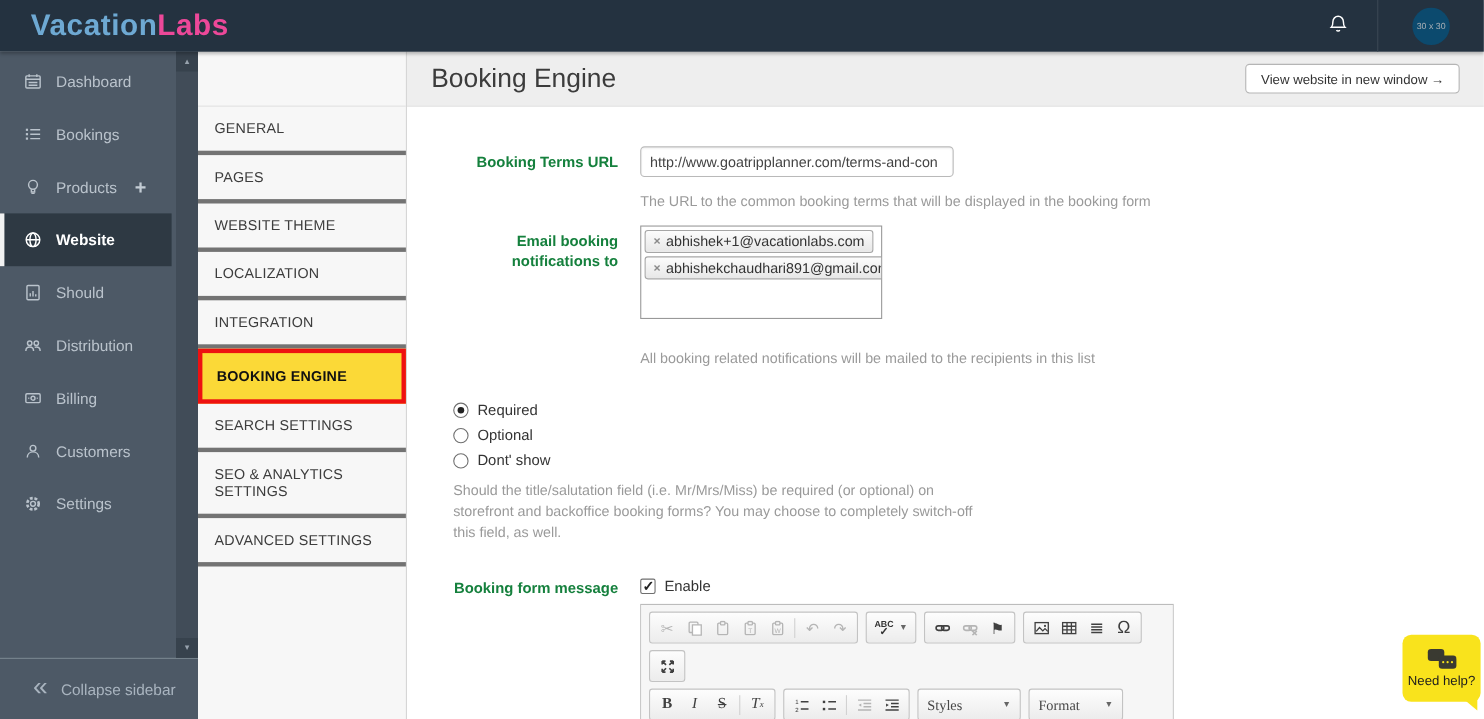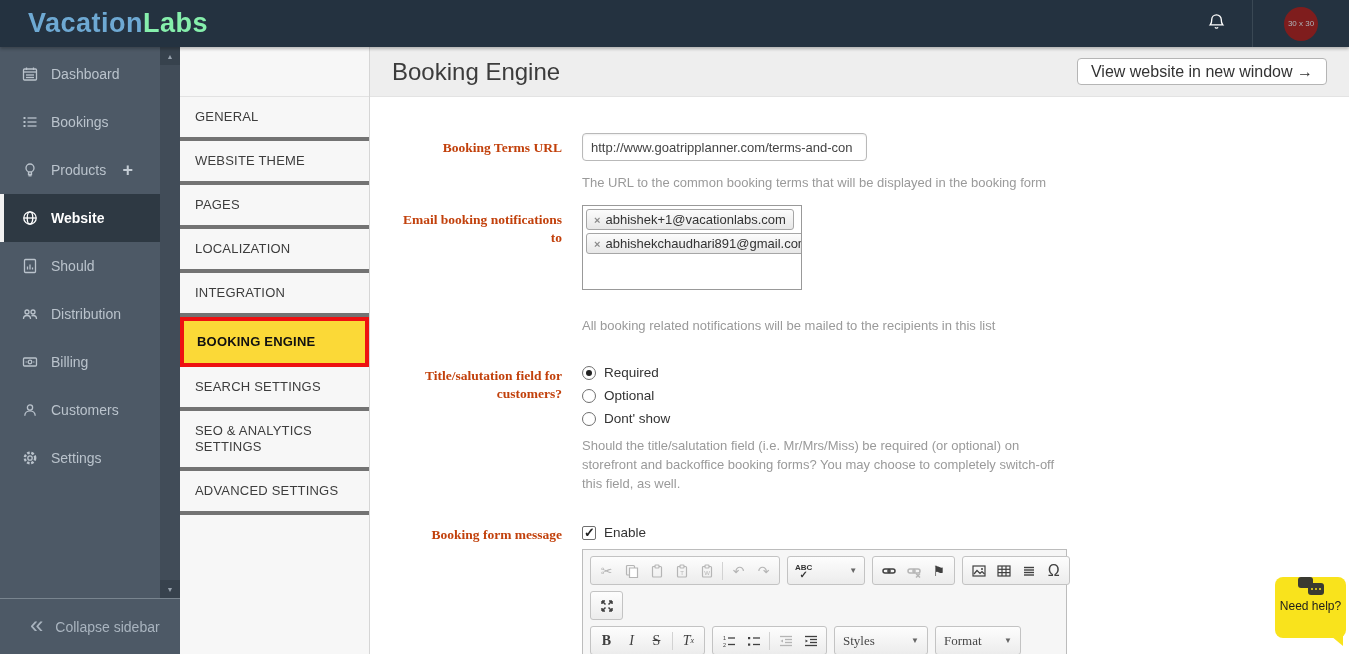--- a/index.html
+++ b/index.html
@@ -4,40 +4,40 @@
 <style>
   * { margin:0; padding:0; box-sizing:border-box; }
   html,body { width:1349px; height:654px; overflow:hidden;
     font-family:"Liberation Sans", sans-serif; background:#fff; }
 
   
   .topbar { height:47px; background:#243240; display:flex; align-items:center; position:relative; z-index:5;
             box-shadow:0 2px 3px rgba(0,0,0,.25); }
   .logo { margin-left:28px; font-size:27px; font-weight:bold; letter-spacing:.5px; }
   .logo .lg-blue { color:#6ea9d3; }
-  .logo .lg-red  { color:#86efac; }
+  .logo .lg-red  { color:#ec4899; }
   .topbar-right { margin-left:auto; display:flex; align-items:stretch; height:47px; }
   .bell-box { width:72px; display:flex; align-items:center; justify-content:center; cursor:pointer; }
   .bell-box svg { width:19px; height:19px; stroke:#fff; fill:none; stroke-width:1.4; }
   .tb-divider { width:1px; background:#3a4854; }
   .avatar-box { width:96px; display:flex; align-items:center; justify-content:center; cursor:pointer; }
-  .avatar { width:34px; height:34px; border-radius:50%; background:#7f1d1d; color:#aeb3b8;
+  .avatar { width:34px; height:34px; border-radius:50%; background:#0c4a6e; color:#aeb3b8;
             font-size:8px; display:flex; align-items:center; justify-content:center; }
 
   
   .frame { display:flex; height:607px; }
 
   
   .sidebar { width:180px; background:#4d5966; position:relative; flex:none; display:flex; flex-direction:column; }
   .nav-items { padding-top:3px; }
   .nav-item { height:48px; width:147px; display:flex; align-items:center; padding-left:21px;
               color:#bac3cc; font-size:14px; cursor:pointer; position:relative; }
   .nav-item .nico { width:17px; height:17px; margin-right:13px; flex:none; display:flex; align-items:center; justify-content:center; }
   .nav-item .nico svg { width:16px; height:16px; stroke:currentColor; fill:none; stroke-width:1.3; }
-  .nav-item.active { background:#2e3943; color:#fff; font-weight:bold; width:180px; }
+  .nav-item.active { background:#2e3943; color:#fff; font-weight:bold; width:156px; }
   .nav-item.active::before { content:""; position:absolute; left:0; top:0; bottom:0; width:4px; background:#f2f2f2; }
   .nav-plus { margin-left:auto; margin-right:14px; font-size:18px; font-weight:bold; color:#c3ccd4; }
   
   .sb-scroll { position:absolute; right:0; top:0; bottom:56px; width:20px; background:#414c58; }
   .sb-arrow { height:18px; display:flex; align-items:center; justify-content:center;
               background:#37424d; color:#97a2ad; font-size:7px; cursor:pointer; }
   .sb-arrow.down { position:absolute; bottom:0; left:0; right:0; }
   .collapse-bar { margin-top:auto; height:56px; border-top:1px solid #79858f; display:flex; align-items:center;
                   color:#a9b4bf; font-size:14px; cursor:pointer; padding-left:30px; }
   .collapse-bar .chev { font-size:24px; margin-right:12px; line-height:1; padding-bottom:3px; }
@@ -49,27 +49,27 @@
              border-bottom:4px solid #737373; cursor:pointer; line-height:16px; }
   .sm-item.active { background:#fbd937; border:4px solid #ee1111; font-weight:bold; color:#111;
                     padding:13px 10px 13px 13px; }
 
   
   .main { flex:1; display:flex; flex-direction:column; background:#fff; overflow:hidden; }
   .page-header { height:50px; background:#eeeeee; border-bottom:1px solid #e3e3e3; flex:none;
                  display:flex; align-items:center; padding:0 22px; }
   .page-title { font-size:24px; color:#3c3c3c; font-weight:normal; }
   .view-site-btn { margin-left:auto; background:#fff; border:1px solid #b5b5b5; border-radius:4px;
-                   height:27px; padding:0 13px; font-size:16px; color:#333; cursor:pointer;
+                   height:27px; padding:0 13px; font-size:12px; color:#333; cursor:pointer;
                    font-family:"Liberation Sans", sans-serif; }
 
   .page-body { flex:1; padding:36px 0 0 22px; overflow:hidden; }
   .frow { display:flex; margin-bottom:0; }
-  .flabel { width:170px; flex:none; text-align:right; font-size:13.5px; font-weight:bold; color:#c2410c;
-            padding-top:6px; line-height:18px;font-family:Liberation Serif, serif; }
+  .flabel { width:170px; flex:none; text-align:right; font-size:13.5px; font-weight:bold; color:#15803d;
+            padding-top:6px; line-height:18px; }
   .fctrl { margin-left:20px; }
   .help { font-size:13px; color:#9a9a9a; line-height:19px; max-width:480px; margin-top:12px; }
 
   .text-input { width:285px; height:28px; border:1px solid #b9b9b9; border-radius:4px; padding:0 8px;
                 font-size:13px; color:#444; font-family:"Liberation Sans", sans-serif;
                 box-shadow:inset 0 1px 2px rgba(0,0,0,.07); }
 
   .tagbox { width:220px; height:85px; border:1px solid #999; background:#fff; padding:3px; overflow:hidden; }
   .tag { display:flex; align-items:center; width:max-content; max-width:none; margin-bottom:3px;
          border:1px solid #a6a6a6; border-radius:3px; padding:2px 7px; font-size:13px; color:#333;
@@ -92,38 +92,38 @@
   .ed-toolbar { background:#f6f6f6; padding:6px 7px 6px 7px; border-bottom:1px solid #cfcfcf; }
   .ed-row { display:flex; align-items:center; margin-bottom:6px; }
   .ed-row:last-child { margin-bottom:0; }
   .ed-group { display:inline-flex; align-items:center; border:1px solid #c3c3c3; border-radius:3px;
               background:linear-gradient(#fdfdfd,#ececec); height:29px; padding:0 3px; margin-right:7px; }
   .ed-btn { width:25px; height:25px; display:flex; align-items:center; justify-content:center;
             font-size:14px; color:#404040; cursor:pointer; border-radius:2px; }
   .ed-btn svg { width:14px; height:14px; }
   .ed-btn.disabled { color:#b5b5b5; cursor:default; }
   .ed-sep { width:1px; height:18px; background:#d2d2d2; margin:0 3px; }
-  .spell { display:flex; align-items:center; padding:0 4px; cursor:pointer;gap:32px; }
+  .spell { display:flex; align-items:center; padding:0 4px; cursor:pointer; }
   .spell .abc { font-size:8px; font-weight:bold; color:#333; line-height:7px; text-align:center; }
   .spell .abc .ck { font-size:10px; display:block; }
   .spell .caret { font-size:8px; color:#666; margin-left:5px; }
   .ed-select { display:inline-flex; align-items:center; justify-content:space-between; border:1px solid #c3c3c3;
                border-radius:3px; background:linear-gradient(#fdfdfd,#ececec); height:29px; width:94px;
                padding:0 8px; font-size:13px; color:#474747; cursor:pointer; margin-right:7px;font-family:Liberation Serif, serif; }
   .ed-select .caret { font-size:8px; color:#666; }
   .bold-b { font-weight:bold; font-family:"Liberation Serif", serif; }
   .ital-i { font-style:italic; font-family:"Liberation Serif", serif; }
   .strike-s { text-decoration:line-through; font-family:"Liberation Serif", serif; }
   .tx { font-family:"Liberation Serif", serif; font-style:italic; }
   .tx sub { font-size:8px; }
 
   
   .need-help { position:absolute; right:3px; top:577px; width:71px; height:61px; background:#f9e31c;
                border-radius:8px; display:flex; flex-direction:column; align-items:center;
-               justify-content:flex-start; cursor:pointer; z-index:9; }
+               justify-content:center; cursor:pointer; z-index:9; }
   .need-help::after { content:""; position:absolute; right:3px; bottom:-8px; width:0; height:0;
                border-left:12px solid transparent; border-top:10px solid #f9e31c; }
   .nh-label { font-size:12px; color:#1d1d1d; margin-top:4px; }
   .bubbles { position:relative; width:26px; height:18px; }
   .bub { position:absolute; background:#3a3a31; border-radius:3px; }
   .bub.back { width:15px; height:11px; left:0; top:0; }
   .bub.front { width:16px; height:12px; right:0; bottom:0; display:flex; align-items:center;
                justify-content:center; gap:2px; }
   .bub.front i { width:2px; height:2px; border-radius:50%; background:#f9e31c; display:block; }
 </style>
@@ -259,22 +259,22 @@
     </div>
     <div class="collapse-bar">
       <span class="chev">«</span>
       <span>Collapse sidebar</span>
     </div>
   </div>
 
   <div class="submenu">
     <div class="spacer"></div>
     <div class="sm-item">GENERAL</div>
+    <div class="sm-item">PAGES</div>
     <div class="sm-item">WEBSITE THEME</div>
-    <div class="sm-item">PAGES</div>
     <div class="sm-item">LOCALIZATION</div>
     <div class="sm-item">INTEGRATION</div>
     <div class="sm-item active">BOOKING ENGINE</div>
     <div class="sm-item">SEARCH SETTINGS</div>
     <div class="sm-item">SEO &amp; ANALYTICS SETTINGS</div>
     <div class="sm-item">ADVANCED SETTINGS</div>
   </div>
 
   <div class="main">
     <div class="page-header">
@@ -303,21 +303,20 @@
             <div class="tag">
               <span class="tag-x">×</span>
               <span>abhishekchaudhari891@gmail.com</span>
             </div>
           </div>
           <div class="help" style="margin-top:26px; white-space:nowrap; max-width:none;">All booking related notifications will be mailed to the recipients in this list</div>
         </div>
       </div>
 
       <div class="frow" style="margin-top:30px;">
-        <div class="flabel" style="padding-top:2px;">Title/salutation field for customers?</div>
         <div class="fctrl">
           <label class="radio-row">
             <input type="radio" name="salutation" checked="" style="">
             <span>Required</span>
           </label>
           <label class="radio-row">
             <input type="radio" name="salutation" style="">
             <span>Optional</span>
           </label>
           <label class="radio-row">

